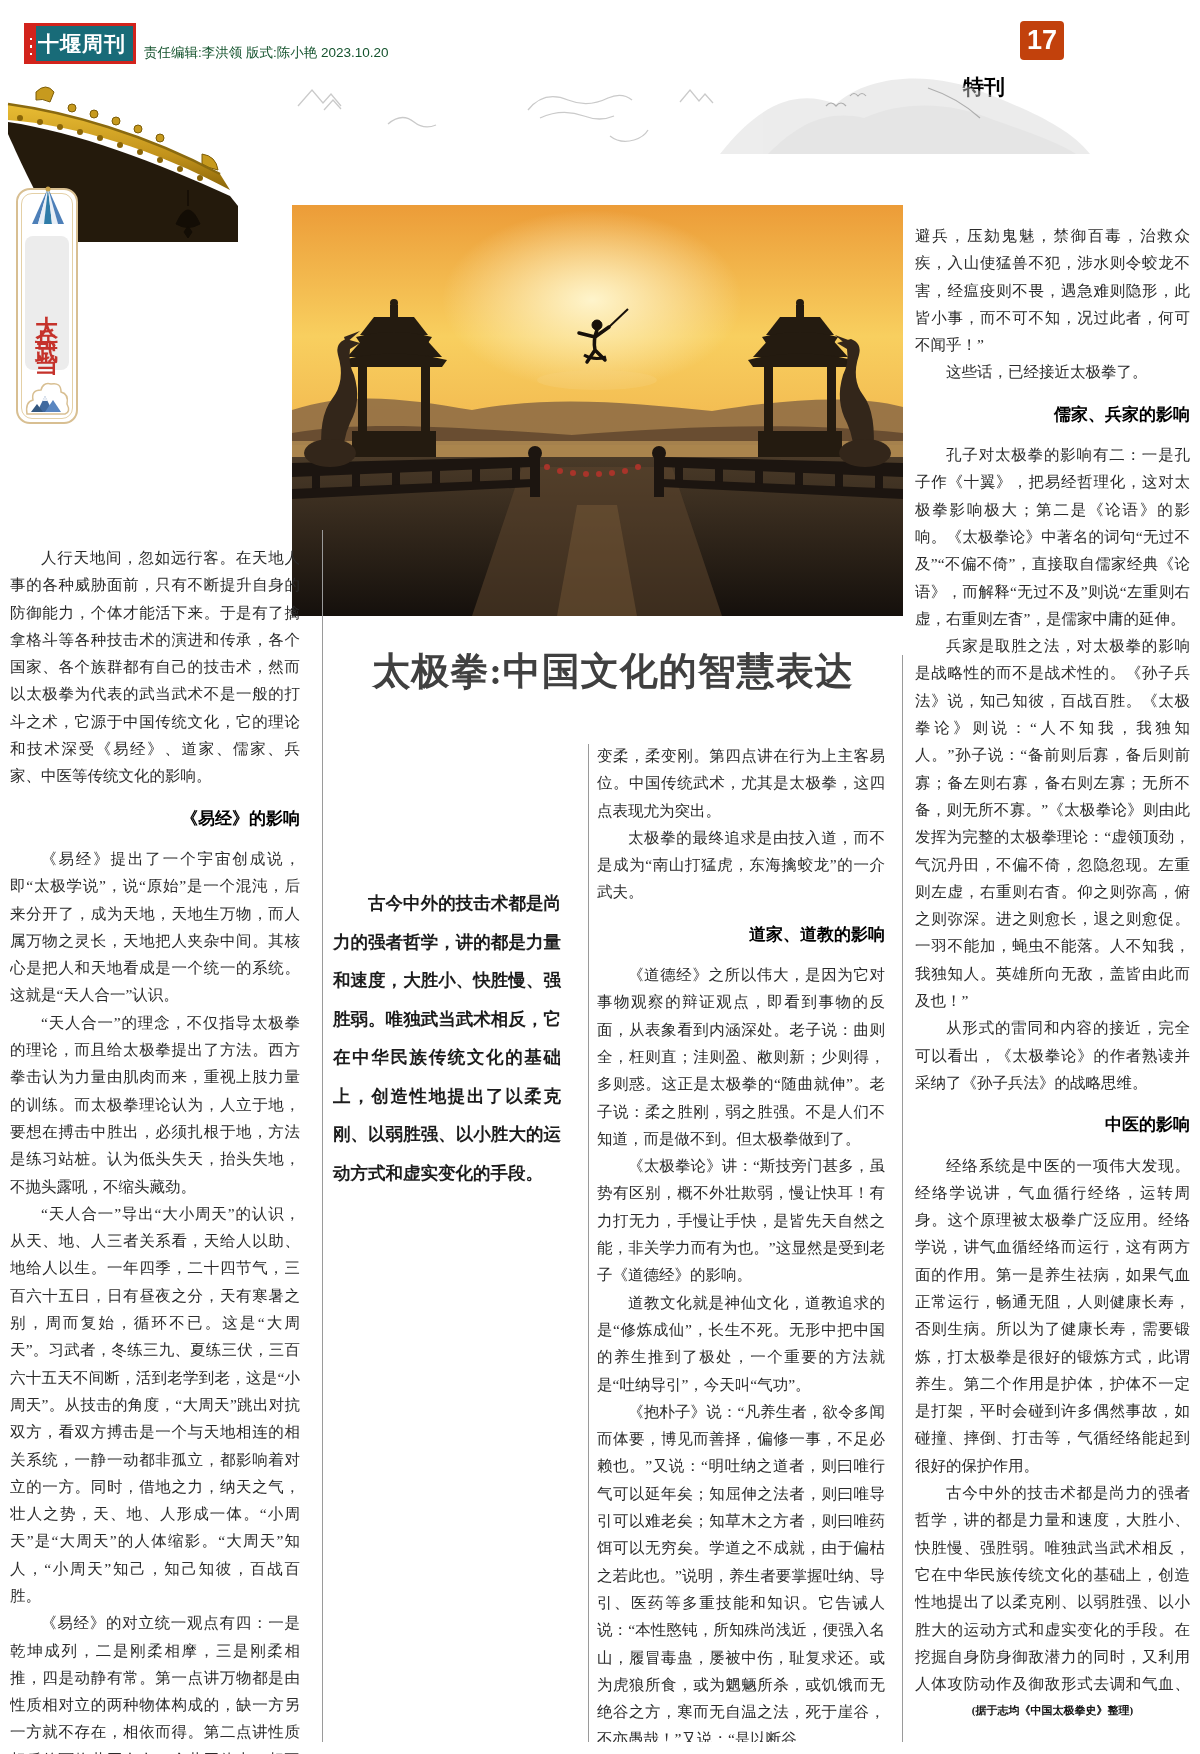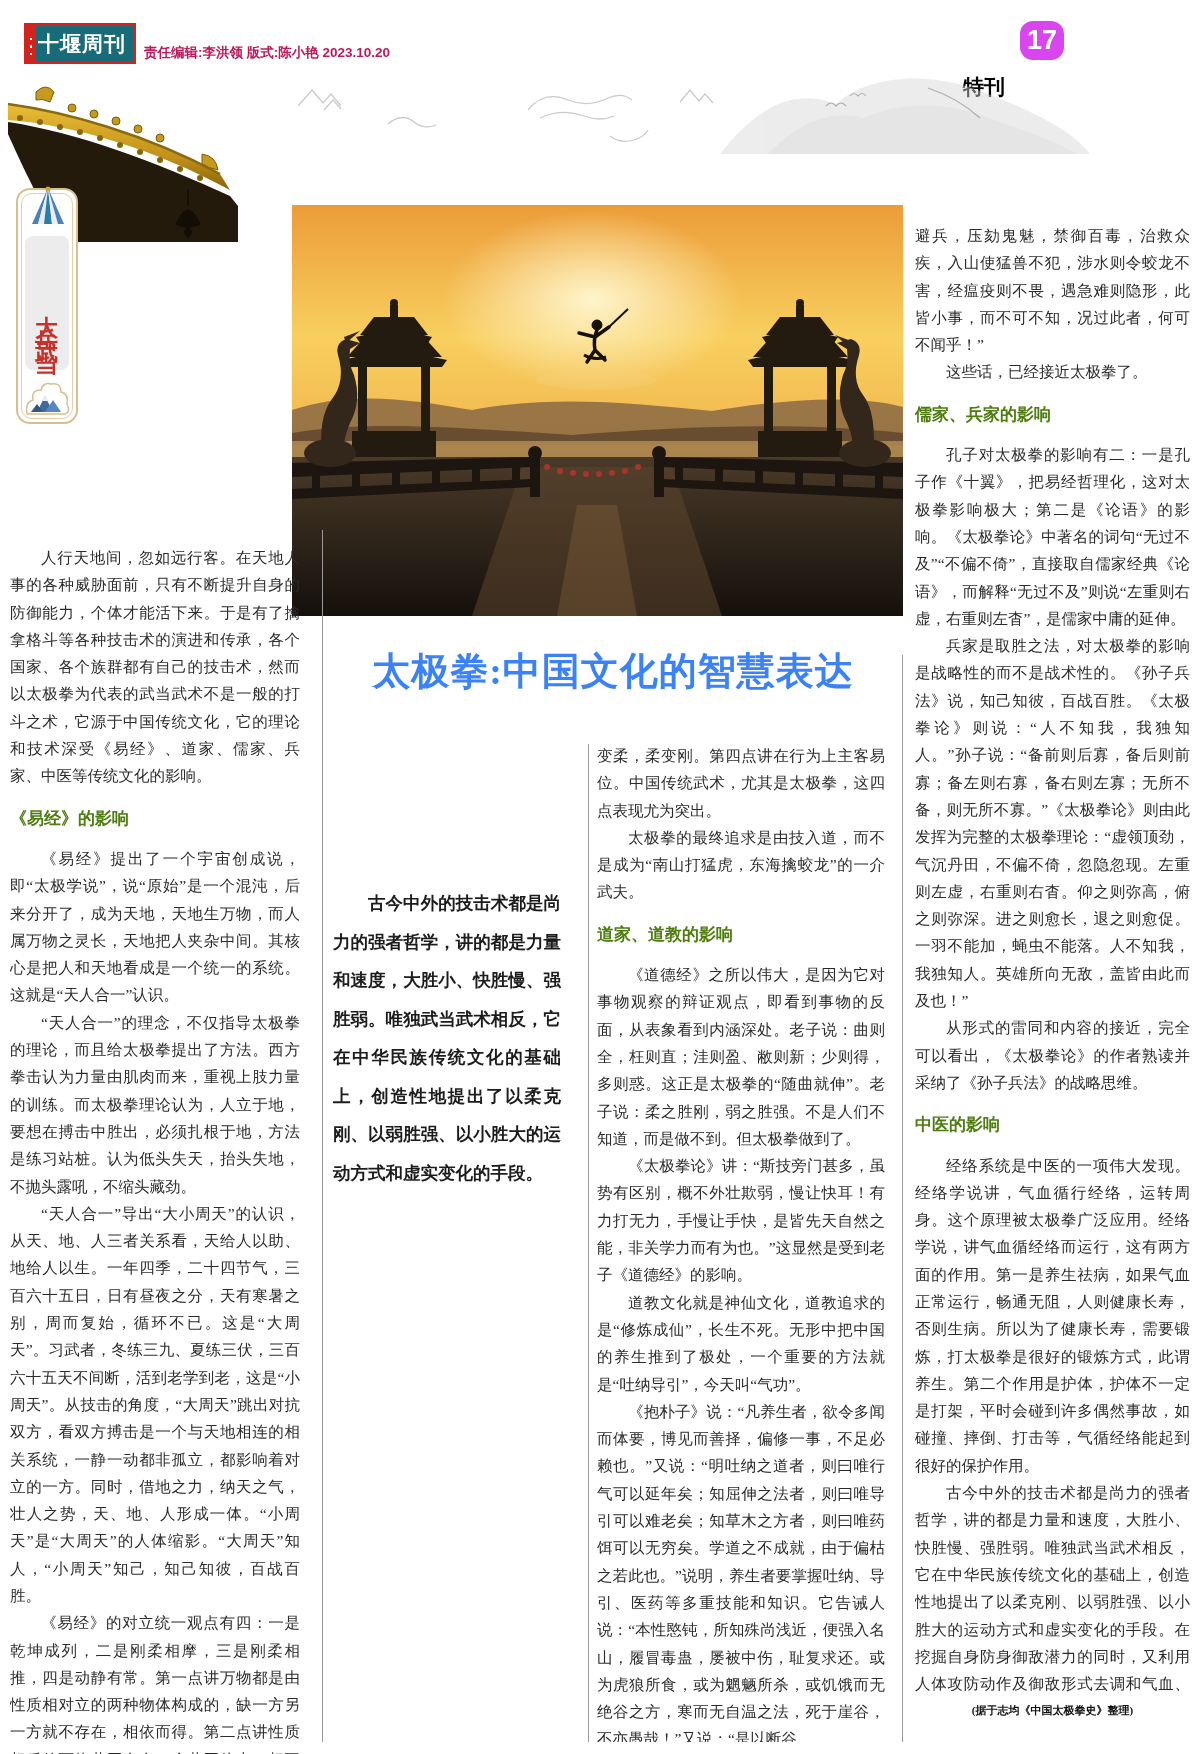--- a/index.html
+++ b/index.html
@@ -5,35 +5,35 @@
   html,body{margin:0;padding:0;background:#ffffff;}
   #page{position:relative;width:1200px;height:1754px;background:#fff;overflow:hidden;
         font-family:"Liberation Serif","DejaVu Serif",serif;color:#2b2b2b;}
   
   .logo-box{position:absolute;left:24px;top:23px;width:112px;height:41px;background:#186b78;
             border:3px solid #d2231c;box-sizing:border-box;display:flex;align-items:center;justify-content:center;}
   .logo-strip{position:absolute;left:0;top:0;bottom:0;width:9px;background:#d2231c;
               background-image:linear-gradient(#d2231c 20%,#fff 20%,#fff 28%,#d2231c 28%,#d2231c 45%,#fff 45%,#fff 53%,#d2231c 53%,#d2231c 70%,#fff 70%,#fff 78%,#d2231c 78%);background-size:2px 30px;background-repeat:no-repeat;background-position:3px 6px;}
   .logo-text{color:#fff;font-size:21px;font-weight:bold;letter-spacing:1px;margin-left:4px;white-space:nowrap;
              font-family:"Liberation Serif",serif;}
-  .editor-line{position:absolute;left:144px;top:44px;font-size:13.5px;font-weight:bold;color:#be185d;
+  .editor-line{position:absolute;left:144px;top:44px;font-size:13.5px;font-weight:normal;color:#14532d;
                font-family:"Liberation Sans",sans-serif;}
   .section-label{position:absolute;left:963px;top:33px;font-size:21px;font-weight:bold;color:#000;
                  font-family:"Liberation Sans",sans-serif;margin-top:40px;}
-  .page-num{position:absolute;left:1020px;top:21px;width:44px;height:39px;background:#d946ef;border-radius:13px;
+  .page-num{position:absolute;left:1020px;top:21px;width:44px;height:39px;background:#c2410c;border-radius:4px;
             color:#fff;font-size:27px;font-weight:bold;display:flex;align-items:center;justify-content:center;
             font-family:"Liberation Sans",sans-serif;}
   
   .col{position:absolute;text-align:justify;font-size:15.5px;line-height:27.3px;overflow:hidden;}
   .col p{margin:0;text-indent:2em;}
   .col p.noindent{text-indent:0;}
-  .sec{font-family:"Liberation Sans","DejaVu Sans",sans-serif;font-weight:bold;font-size:17px;color:#4d7c0f;
-       text-align:left;margin:15px 0 13px 0;}
+  .sec{font-family:"Liberation Sans","DejaVu Sans",sans-serif;font-weight:bold;font-size:17px;color:#000000;
+       text-align:right;margin:15px 0 13px 0;}
   #headline{position:absolute;left:323px;top:646px;width:580px;text-align:center;font-size:38px;font-weight:900;
-            color:#3b82f6;letter-spacing:1px;font-family:"Liberation Serif",serif;}
+            color:#404040;letter-spacing:1px;font-family:"Liberation Serif",serif;}
   #quote-block{position:absolute;left:333px;top:884px;width:228px;font-size:17.5px;font-weight:bold;
                line-height:38.5px;text-align:justify;color:#1c1c1c;}
   #quote-block p{margin:0;text-indent:2em;}
   .vrule{position:absolute;width:1px;background:#9a9a9a;}
   #credit{position:absolute;left:915px;top:1703px;width:275px;text-align:center;font-weight:bold;font-size:11px;color:#111;}
   
   #banner{position:absolute;left:16px;top:188px;width:62px;height:236px;border:2px solid #d8bf92;border-radius:14px;
           background:#fff;box-sizing:border-box;}
   #banner .inner{position:absolute;left:3px;top:3px;right:3px;bottom:3px;border:1px solid #e4d0a6;border-radius:11px;}
   #banner .charbg{position:absolute;left:7px;top:46px;right:7px;bottom:52px;background:#ececec;border-radius:8px;}

